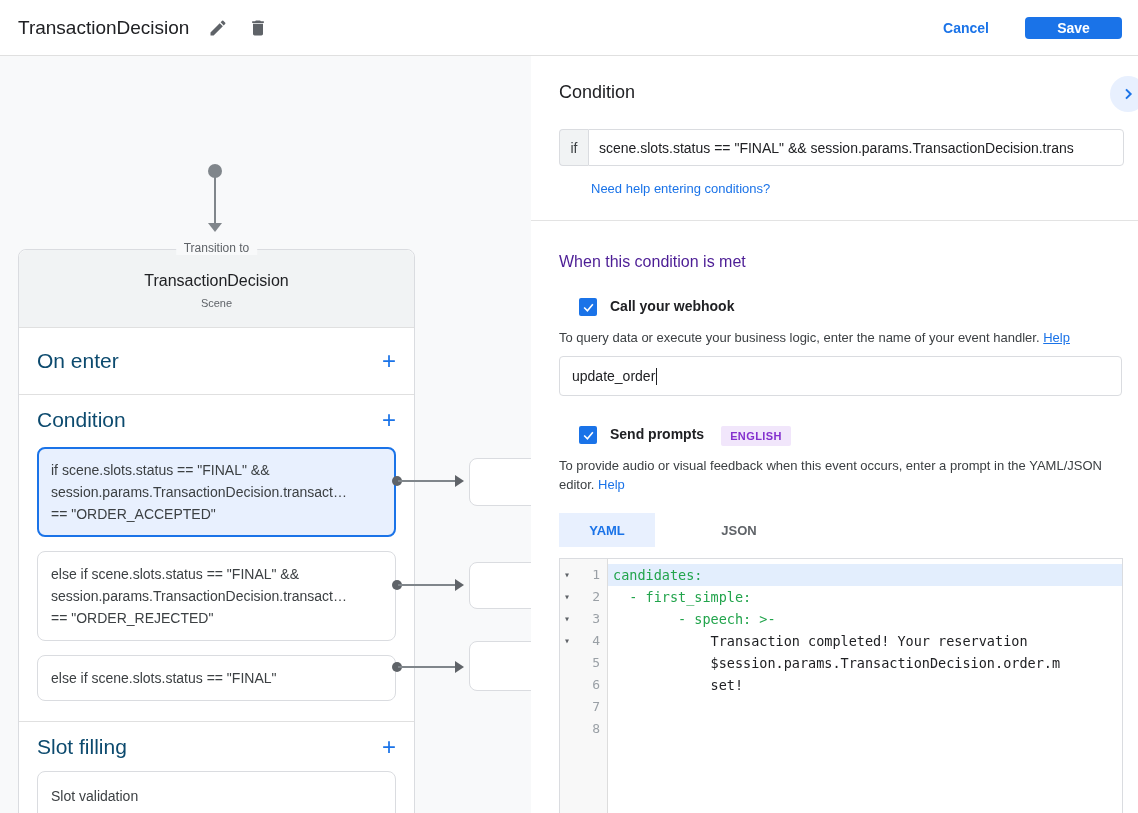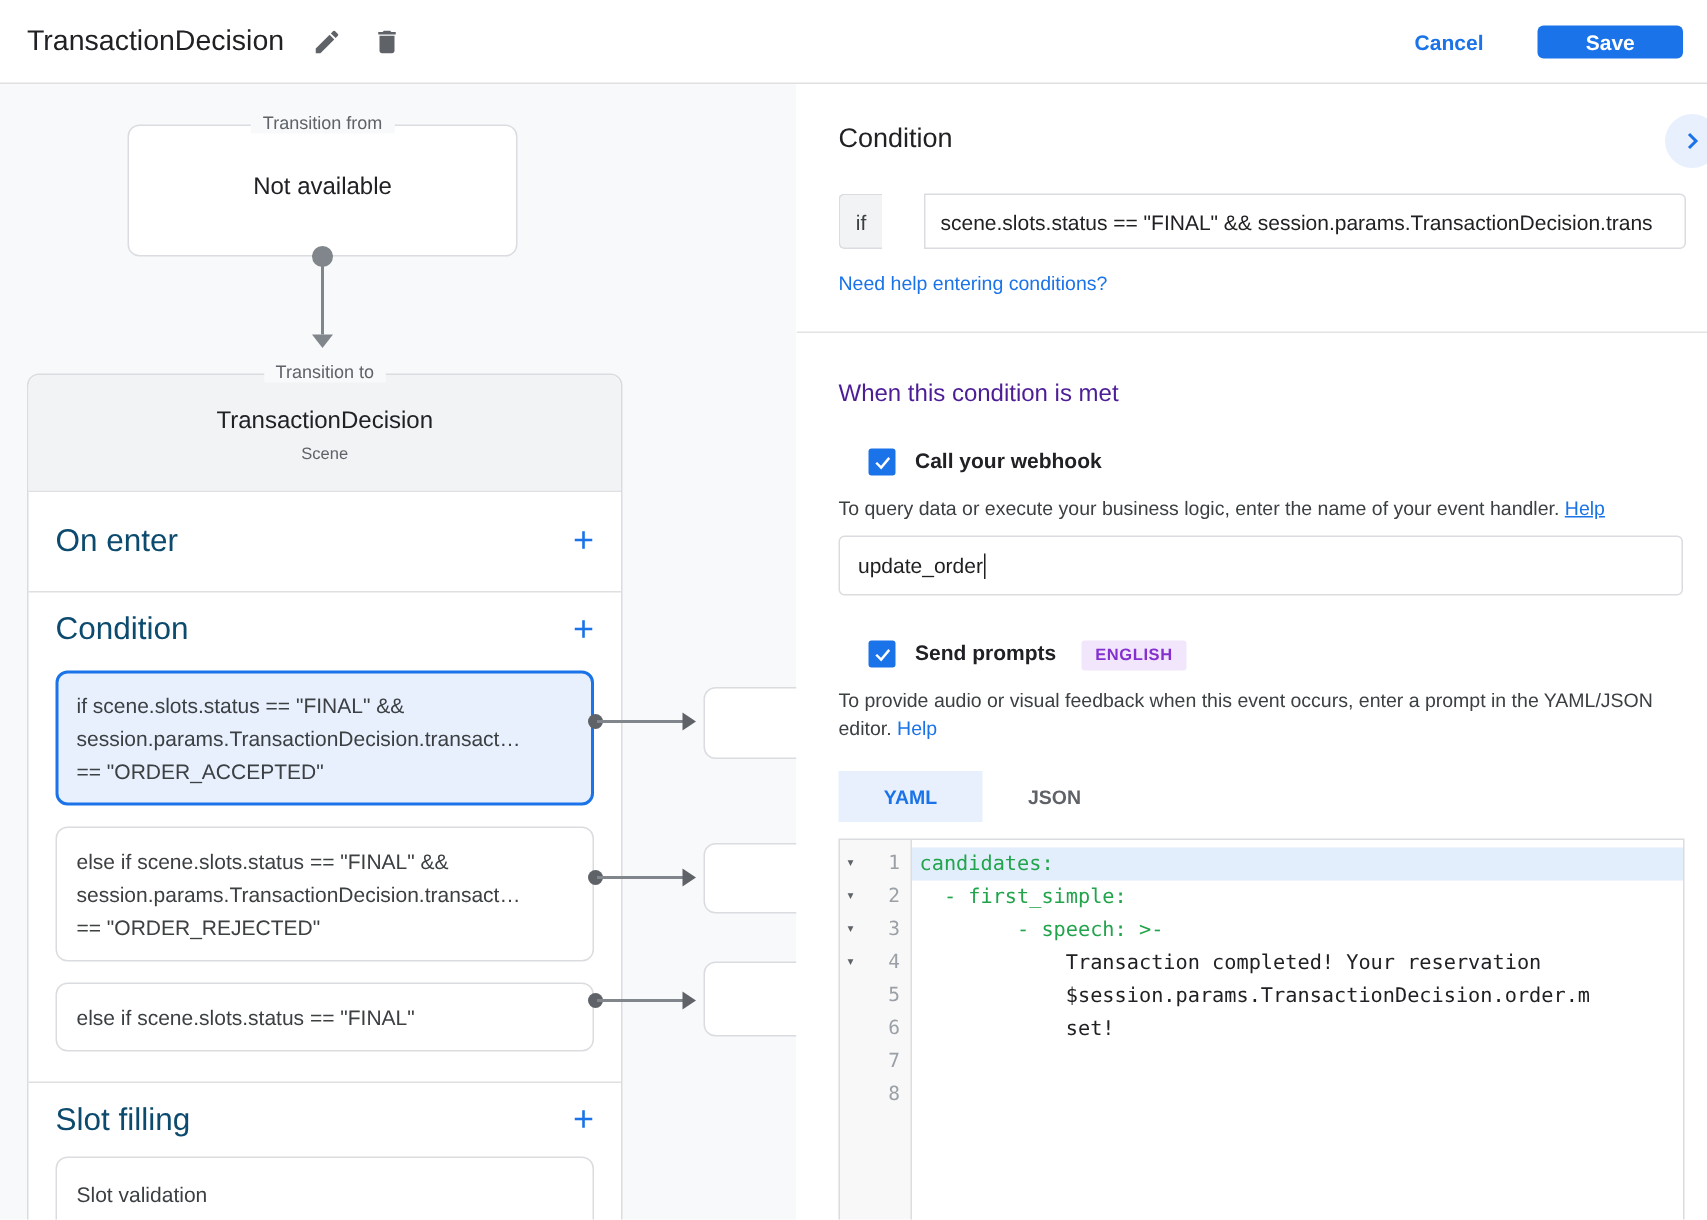--- a/index.html
+++ b/index.html
@@ -62,51 +62,51 @@
 
   
   .panel { position:absolute; left:531px; top:56px; width:607px; height:757px; background:#fff;
     padding-left:28px; overflow:hidden; }
   .panel-heading-row { position:relative; margin-top:26px; height:24px; }
   .panel-heading { font-size:18px; color:#202124; }
   .expand-btn { position:absolute; right:-8px; top:-6px; width:36px; height:36px; border-radius:50%;
     background:#e8f0fe; border:none; cursor:pointer; display:flex; align-items:center; justify-content:center; }
   .expand-btn svg { width:16px; height:16px; stroke:#1a73e8; stroke-width:3; fill:none; }
 
-  .if-row { display:flex; margin-top:23px; width:565px; height:37px;gap:28px; }
+  .if-row { display:flex; margin-top:23px; width:565px; height:37px; }
   .if-prefix { width:29px; background:#f1f3f4; border:1px solid #dadce0; border-right:none;
     border-radius:4px 0 0 4px; display:flex; align-items:center; justify-content:center;
     font-size:14px; color:#3c4043; }
   .if-input { flex:1; border:1px solid #dadce0; border-radius:0 4px 4px 0; background:#fff;
     font-size:14px; color:#202124; display:flex; align-items:center; padding:0 10px;
     white-space:nowrap; overflow:hidden; }
 
   .link { color:#1a73e8; font-size:13px; cursor:pointer; text-decoration:none; }
-  .need-help { display:inline-block; margin-top:15px; }
+  .need-help { display:inline-block; margin-top:15px;margin-left:32px; }
 
   .divider { height:1px; background:#e3e3e3; margin-top:23px; margin-left:-28px; }
 
   .met-heading { font-size:16px; color:#4c1d95; margin-top:32px; }
 
   .check-row { display:flex; align-items:flex-start; margin-top:27px;padding-left:20px; }
   .checkbox { width:18px; height:18px; background:#1a73e8; border-radius:2px;
     display:flex; align-items:center; justify-content:center; cursor:pointer; flex:none; }
   .checkbox svg { width:13px; height:13px; stroke:#fff; stroke-width:3; fill:none; }
   .check-label { font-size:14px; font-weight:700; color:#202124; margin-left:13px; }
   .badge { background:#f1e6fb; color:#8430ce; font-size:11px; font-weight:700;
     letter-spacing:.4px; padding:4px 9px; border-radius:2px; margin-left:17px; }
 
   .helper { font-size:13px; color:#3c4043; margin-top:12px; line-height:19px; width:563px; }
   .helper a.underline { text-decoration:underline; }
 
   .textbox { width:563px; height:40px; border:1px solid #dadce0; border-radius:4px; margin-top:9px;
     display:flex; align-items:center; padding:0 12px; font-size:14px; color:#202124; cursor:text; }
   .caret { width:1px; height:17px; background:#202124; margin-left:1px; }
 
-  .tabs { display:flex; margin-top:19px; }
+  .tabs { display:flex; margin-top:19px;gap:36px; }
   .tab { height:34px; min-width:96px; display:flex; align-items:center; justify-content:center;
     font-size:13px; font-weight:700; color:#5f6368; cursor:pointer; padding:0 24px; }
   .tab.active { background:#e8f0fe; color:#1a73e8; }
 
   .editor { width:564px; height:272px; border:1px solid #dadce0; margin-top:11px;
     display:flex; font-family:"DejaVu Sans Mono","Liberation Mono",monospace; font-size:13.5px; overflow:hidden; }
   .gutter { width:48px; background:#f8f8f8; border-right:1px solid #ddd; padding-top:5px; flex:none; }
   .gutter-row { height:22px; position:relative; color:#9aa0a6; font-size:13px;
     text-align:right; padding-right:7px; line-height:22px; }
   .fold { position:absolute; left:4px; top:0; font-size:10px; color:#5f6368; visibility:hidden; line-height:22px; }
@@ -131,24 +131,20 @@
         <path d="M6 19c0 1.1.9 2 2 2h8c1.1 0 2-.9 2-2V7H6v12zM19 4h-3.5l-1-1h-5l-1 1H5v2h14V4z"></path>
       </svg>
   </div>
   <div class="header-spacer"></div>
   <div class="cancel-btn">Cancel</div>
   <button class="save-btn">Save</button>
 </div>
 
 <div class="canvas">
 
-  <div class="tfrom-box">
-    <span class="flow-label">Transition from</span>
-    <div class="tfrom-content">Not available</div>
-  </div>
 
   <div class="v-dot"></div>
   <div class="v-line"></div>
   <div class="v-arrow"></div>
 
   <div class="tto-card">
     <span class="flow-label">Transition to</span>
     <div class="tto-header">
       <div class="tto-title">TransactionDecision</div>
       <div class="tto-sub">Scene</div>

